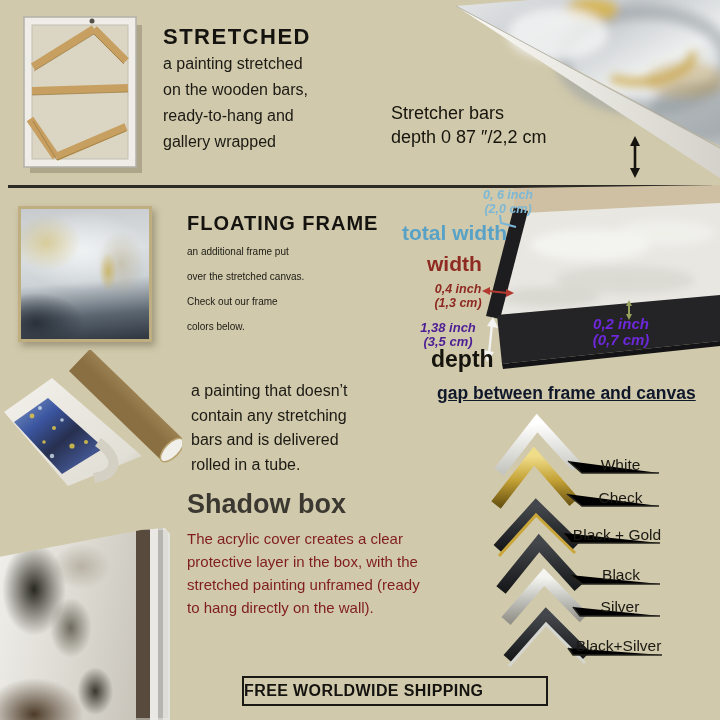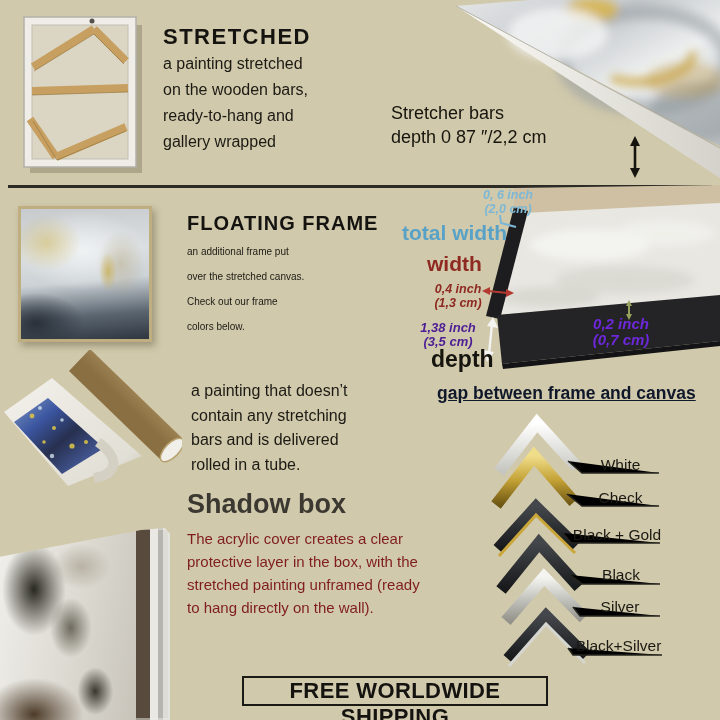--- a/index.html
+++ b/index.html
@@ -10,21 +10,21 @@
   .h1{font-weight:bold;letter-spacing:1.5px;font-size:22px;color:#141310;}
   .body{font-size:16px;line-height:26px;color:#1b1a14;}
   .divider{background:#2c2b26;height:3px;}
   .note{font-size:18px;line-height:24px;color:#15140d;}
   .blue{color:#58a2c8;}
   .red{color:#8e2a22;}
   .olive{color:#0f172a;text-decoration:underline;}
   .big-label{font-weight:bold;font-size:17px;}
   .small-val{font-weight:bold;font-size:12.5px;line-height:14px;text-align:center;font-style:italic;}
   .frame-label{font-size:15.5px;color:#1a1913;text-align:center;}
-  .banner{border:2px solid #1a1913;text-align:center;font-weight:bold;font-size:22px;
+  .banner{border:2px solid #1a1913;font-weight:bold;font-size:16px;
           line-height:26px;height:26px;letter-spacing:0.4px;color:#141310;}
   .painting-float{border:3px solid #bfae7f;box-shadow:3px 4px 7px rgba(60,55,35,.35);
     background:
       radial-gradient(55px 45px at 20% 26%, rgba(210,185,95,.55), transparent 62%),
       radial-gradient(14px 30px at 68% 48%, rgba(200,168,62,.65), transparent 65%),
       radial-gradient(40px 55px at 78% 42%, rgba(175,160,120,.45), transparent 60%),
       radial-gradient(90px 55px at 48% 32%, #eff2f3, transparent 72%),
       radial-gradient(70px 45px at 12% 88%, #2a313a, transparent 68%),
       linear-gradient(175deg,#c7cbce 0%,#dadee0 34%,#ccd2d6 55%,#5a6570 80%,#2f3640 100%);}
   .shadowbox{clip-path:polygon(0 15%, 83% 1%, 97% 0, 100% 3%, 100% 100%, 0 100%);

